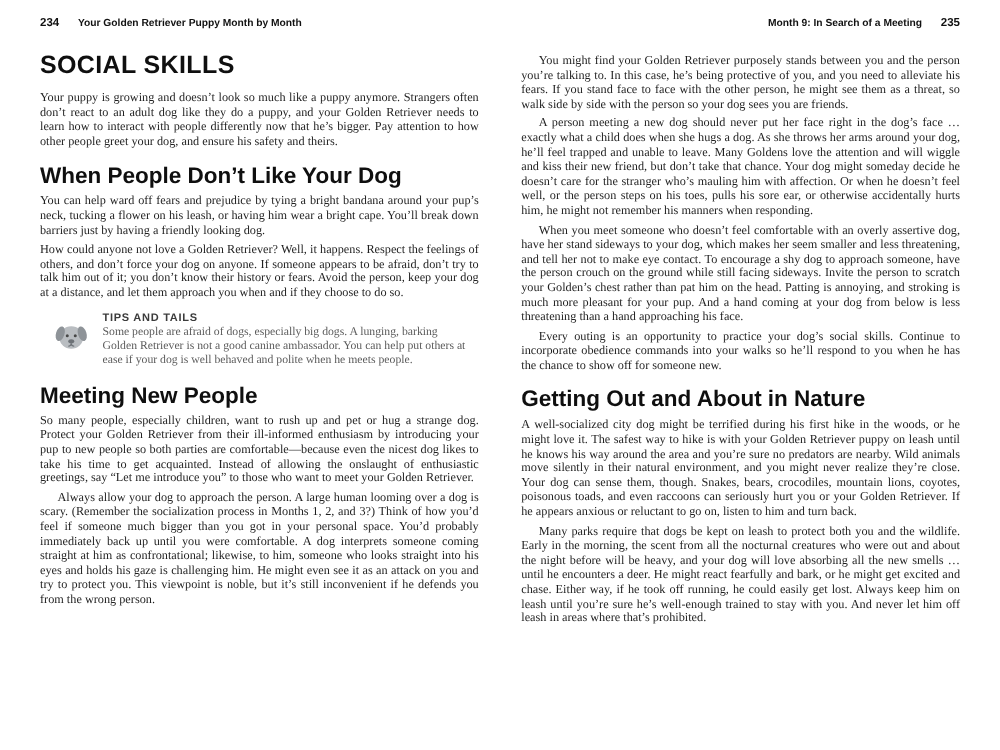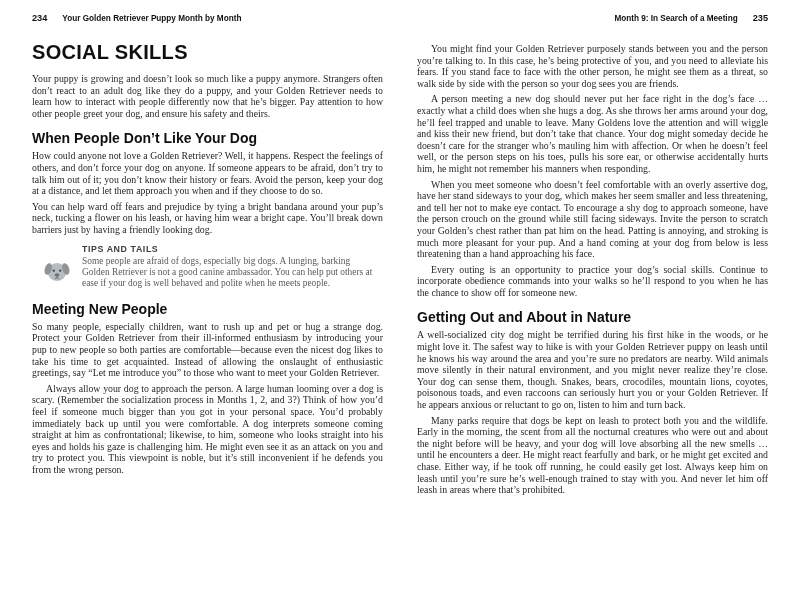--- a/index.html
+++ b/index.html
@@ -20,34 +20,34 @@
   .running-header.rh-right .folio { margin-left:15px; }
 
   .chapter-title {
     font-family:"Liberation Sans","DejaVu Sans",sans-serif;
     font-weight:bold; font-size:20px; letter-spacing:0.3px; color:#0f0f0f;
     margin:17px 0 9px 0;
   }
 
   h2.section-heading {
     font-family:"Liberation Sans","DejaVu Sans",sans-serif;
-    font-weight:bold; font-size:14px; color:#0f0f0f;
+    font-weight:bold; font-size:18px; color:#0f0f0f;
     margin:11px 0 4px 0;
   }
 
   p.body-p {
     font-size:9.8px; line-height:11.6px; text-align:justify;
     margin:0 0 4px 0;
   }
   p.indent { text-indent:14px; }
 
   .right-flow { margin-top:19px; }
 
   .tips {
-    display:flex; gap:10px; align-items:flex-end;
+    display:flex; gap:10px; align-items:center;
     margin:8px 6px 10px 10px;
   }
   .tips-icon-wrap { flex:0 0 30px; padding-top:1px; }
   .tips-body { flex:1; min-width:0; }
   .tips-title {
     font-family:"Liberation Sans","DejaVu Sans",sans-serif;
     font-weight:bold; font-size:8.8px; letter-spacing:0.6px; color:#3c3c3c;
     margin-bottom:2px;
   }
   .tips-body p.body-p { color:#5b5b5b; font-size:9.4px; line-height:11.4px; text-align:left; margin:0; }
@@ -61,22 +61,22 @@
     <div class="running-header rh-left">
       <span class="folio">234</span>
       <span>Your Golden Retriever Puppy Month by Month</span>
     </div>
 
     <div class="chapter-title">SOCIAL SKILLS</div>
 
     <p class="body-p">Your puppy is growing and doesn’t look so much like a puppy anymore. Strangers often don’t react to an adult dog like they do a puppy, and your Golden Retriever needs to learn how to interact with people differently now that he’s bigger. Pay attention to how other people greet your dog, and ensure his safety and theirs.</p>
 
     <h2 class="section-heading">When People Don’t Like Your Dog</h2>
+    <p class="body-p">You can help ward off fears and prejudice by tying a bright bandana around your pup’s neck, tucking a flower on his leash, or having him wear a bright cape. You’ll break down barriers just by having a friendly looking dog.</p>
     <p class="body-p">How could anyone not love a Golden Retriever? Well, it happens. Respect the feelings of others, and don’t force your dog on anyone. If someone appears to be afraid, don’t try to talk him out of it; you don’t know their history or fears. Avoid the person, keep your dog at a distance, and let them approach you when and if they choose to do so.</p>
-    <p class="body-p">You can help ward off fears and prejudice by tying a bright bandana around your pup’s neck, tucking a flower on his leash, or having him wear a bright cape. You’ll break down barriers just by having a friendly looking dog.</p>
 
     <div class="tips">
       <span class="tips-icon-wrap">
         <svg width="30" height="28" viewBox="0 0 30 28" aria-hidden="true">
           <ellipse cx="15" cy="14" rx="9.5" ry="9" fill="#b9bdc1"></ellipse>
           <ellipse cx="6.2" cy="11" rx="3.4" ry="6" fill="#8e9398" transform="rotate(18 6.2 11)"></ellipse>
           <ellipse cx="23.8" cy="11" rx="3.4" ry="6" fill="#8e9398" transform="rotate(-18 23.8 11)"></ellipse>
           <circle cx="11.8" cy="12.6" r="1.2" fill="#474747"></circle>
           <circle cx="18.2" cy="12.6" r="1.2" fill="#474747"></circle>
           <ellipse cx="15" cy="17" rx="2.4" ry="1.7" fill="#6d7277"></ellipse>

